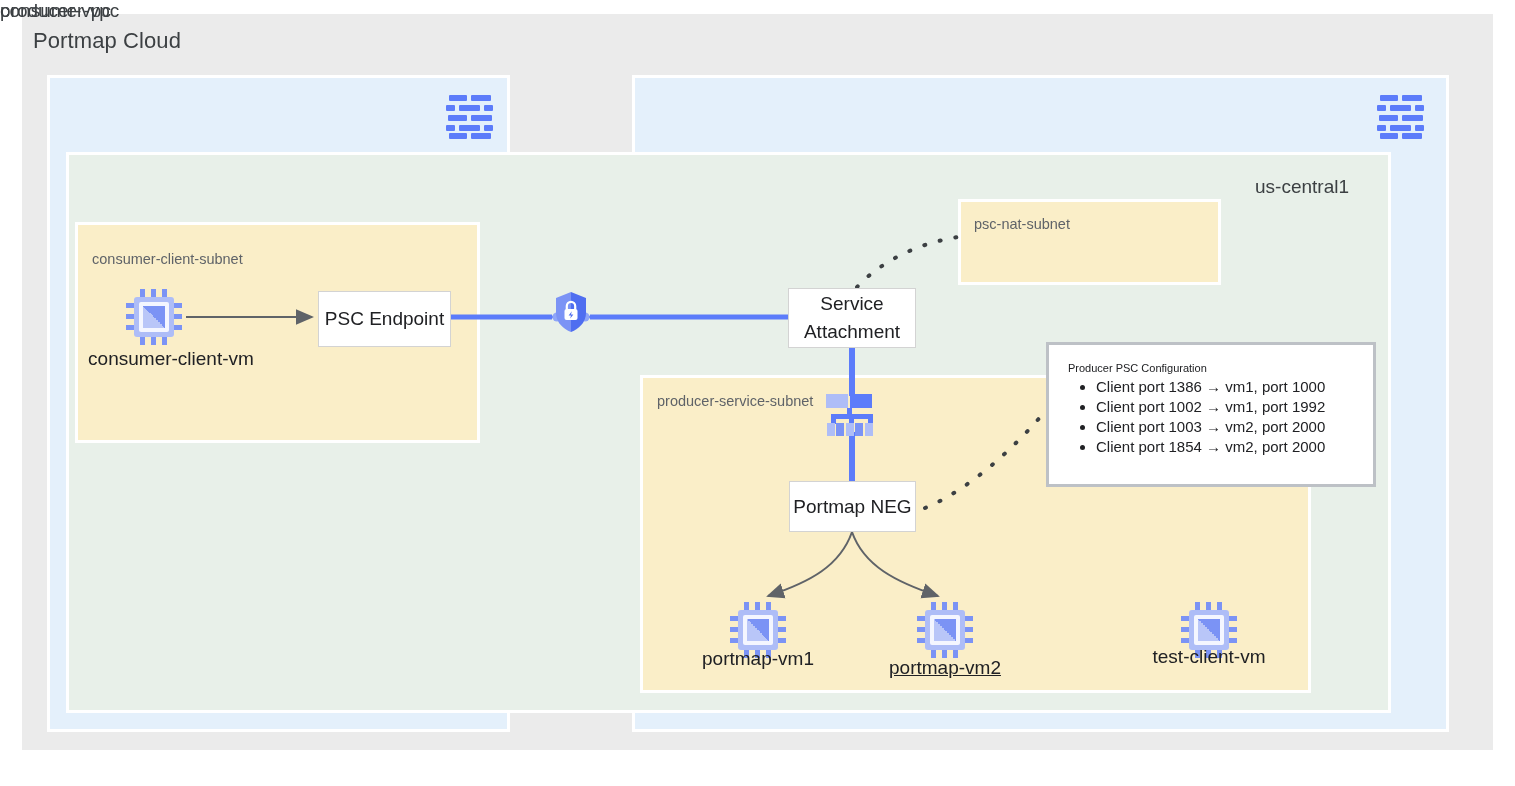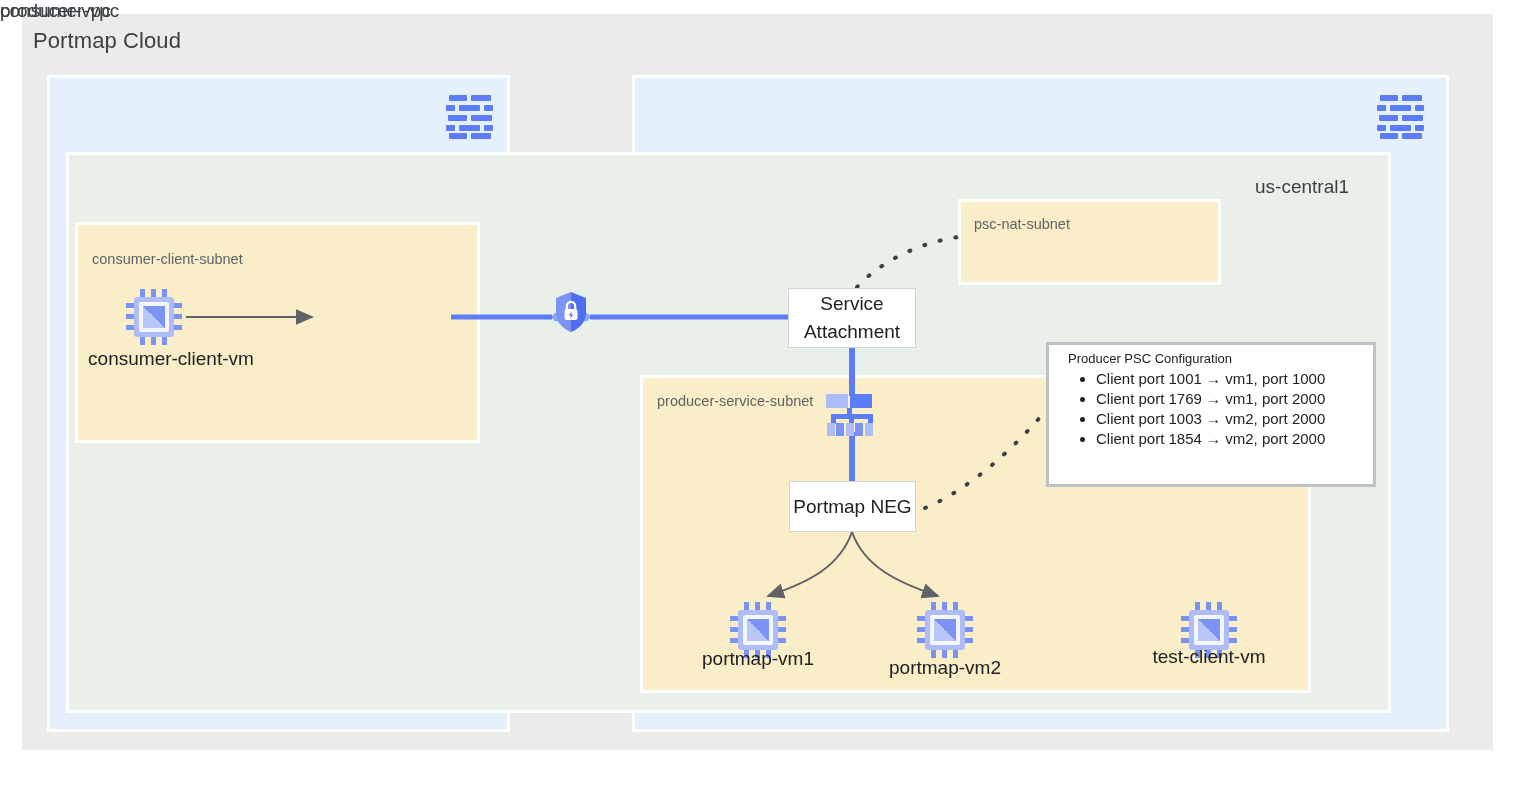--- a/index.html
+++ b/index.html
@@ -64,21 +64,21 @@
 
   
   #psc-icon{position:absolute;left:545px;top:289px;width:52px;height:46px;}
 
   
   svg.wires{position:absolute;left:0;top:0;width:1515px;height:786px;pointer-events:none;}
 
   
   .callout{position:absolute;left:1046px;top:342px;width:330px;height:145px;
            background:#ffffff;border:3px solid #bdc1c6;box-sizing:border-box;}
-  .callout h4{margin:0;padding:6px 0 0 19px;font-size:13px;font-weight:normal;color:#202124;}
+  .callout h4{margin:0;padding:17px 0 0 19px;font-size:11px;font-weight:normal;color:#202124;}
   .callout ul{margin:3px 0 0 0;padding:0 0 0 47px;list-style:disc;}
   .callout li{font-size:15px;color:#202124;line-height:1.33;padding:0;}
 </style>
 </head>
 <body>
 
 <div id="stage">
 
   <div class="gc-panel"></div>
   <div class="gc-title">Portmap Cloud</div>
@@ -177,20 +177,23 @@
     <i style="left:5px;top:20px;width:5px;height:10px;background:#5c7cfa;"></i>
     <i style="left:23px;top:20px;width:5px;height:10px;background:#5c7cfa;"></i>
     <i style="left:42px;top:20px;width:5px;height:10px;background:#5c7cfa;"></i>
     <i style="left:1px;top:29px;width:8px;height:13px;background:#aebdf7;"></i>
     <i style="left:10px;top:29px;width:8px;height:13px;background:#7b93f5;"></i>
     <i style="left:20px;top:29px;width:8px;height:13px;background:#aebdf7;"></i>
     <i style="left:29px;top:29px;width:8px;height:13px;background:#7b93f5;"></i>
     <i style="left:39px;top:29px;width:8px;height:13px;background:#aebdf7;"></i>
   </div>
 
+  <div class="nodebox" id="node-psc-endpoint">
+    <span>PSC Endpoint</span>
+  </div>
   <div class="nodebox" id="node-portmap-neg">
     <span>Portmap NEG</span>
   </div>
   <div class="nodebox" id="node-service-attachment">
     <span style="display:block">
       <span style="display:block">Service</span>
       <span style="display:block">Attachment</span>
     </span>
   </div>
 
@@ -266,26 +269,26 @@
         <i style="left:47px;top:25px;width:9px;height:5px;"></i>
         <i style="left:47px;top:36px;width:9px;height:5px;"></i>
     </div>
     <div class="frame"></div>
       <div class="inner"></div>
       <div class="tri"></div>
   </div>
 
   <div class="vm-label" style="left:79px;top:348px;width:184px;">consumer-client-vm</div>
   <div class="vm-label" style="left:666px;top:648px;width:184px;">portmap-vm1</div>
-  <div class="vm-label" style="left:853px;top:657px;width:184px;">portmap-vm2</div>
+  <div class="vm-label" style="left:853px;top:657px;width:184px;text-decoration:underline;">portmap-vm2</div>
   <div class="vm-label" style="left:1117px;top:646px;width:184px;">test-client-vm</div>
 
   <div class="callout">
     <h4>Producer PSC Configuration</h4>
     <ul>
-      <li>Client port 1001 → vm1, port 1000</li>
-      <li>Client port 1769 → vm1, port 2000</li>
+      <li>Client port 1386 → vm1, port 1000</li>
+      <li>Client port 1002 → vm1, port 1992</li>
       <li>Client port 1003 → vm2, port 2000</li>
       <li>Client port 1854 → vm2, port 2000</li>
     </ul>
   </div>
 
 </div>
 
 </body></html>

